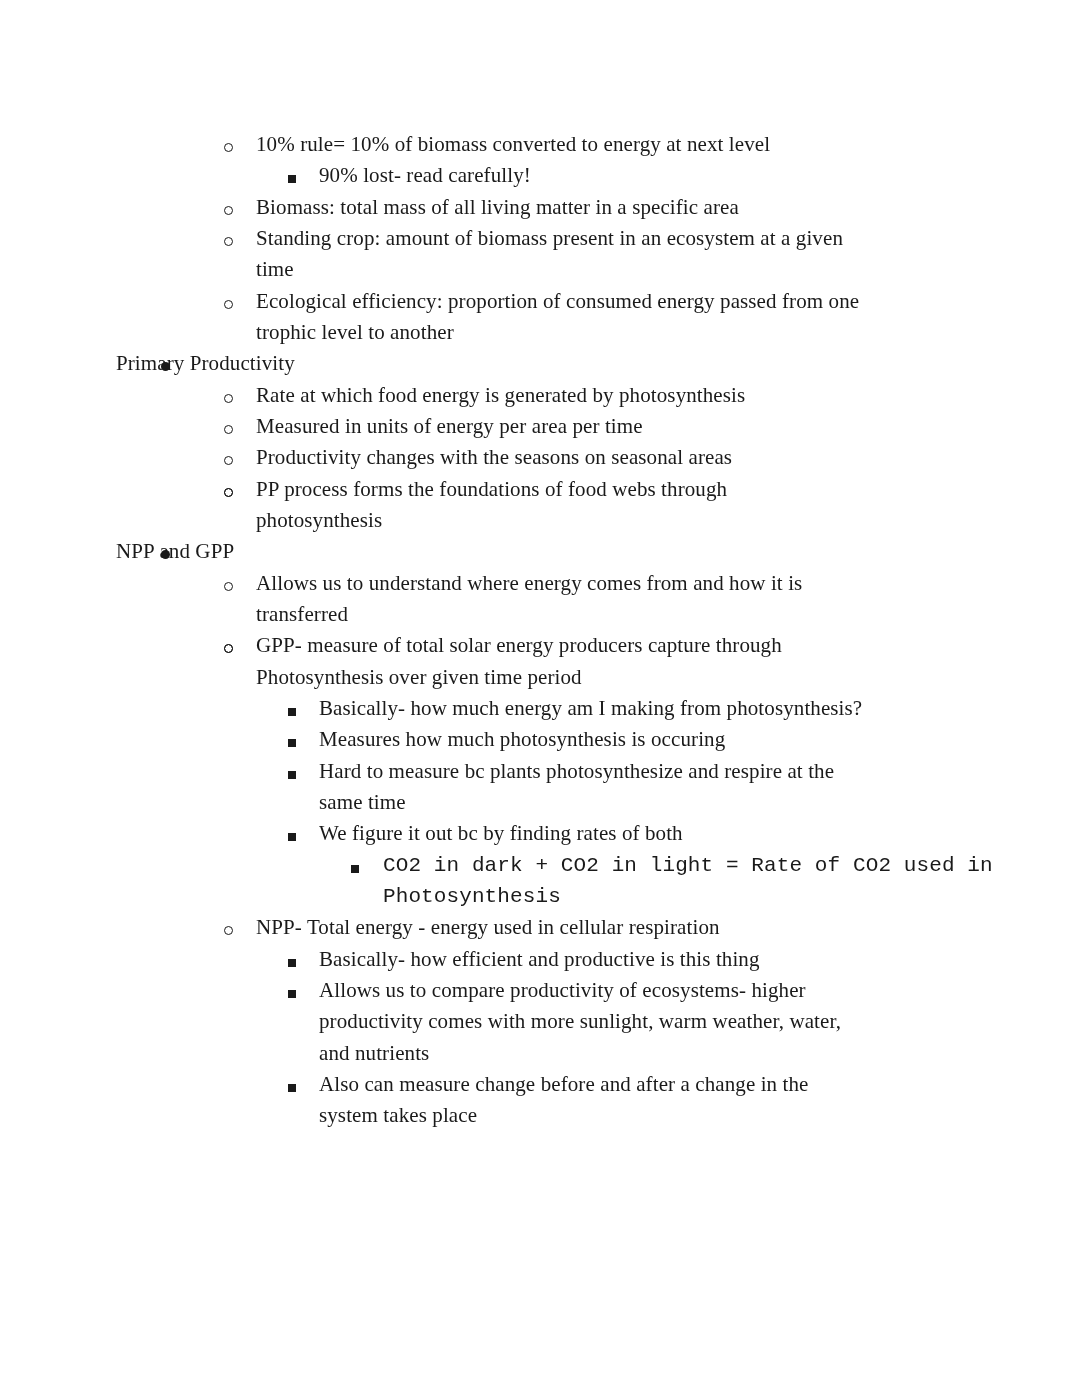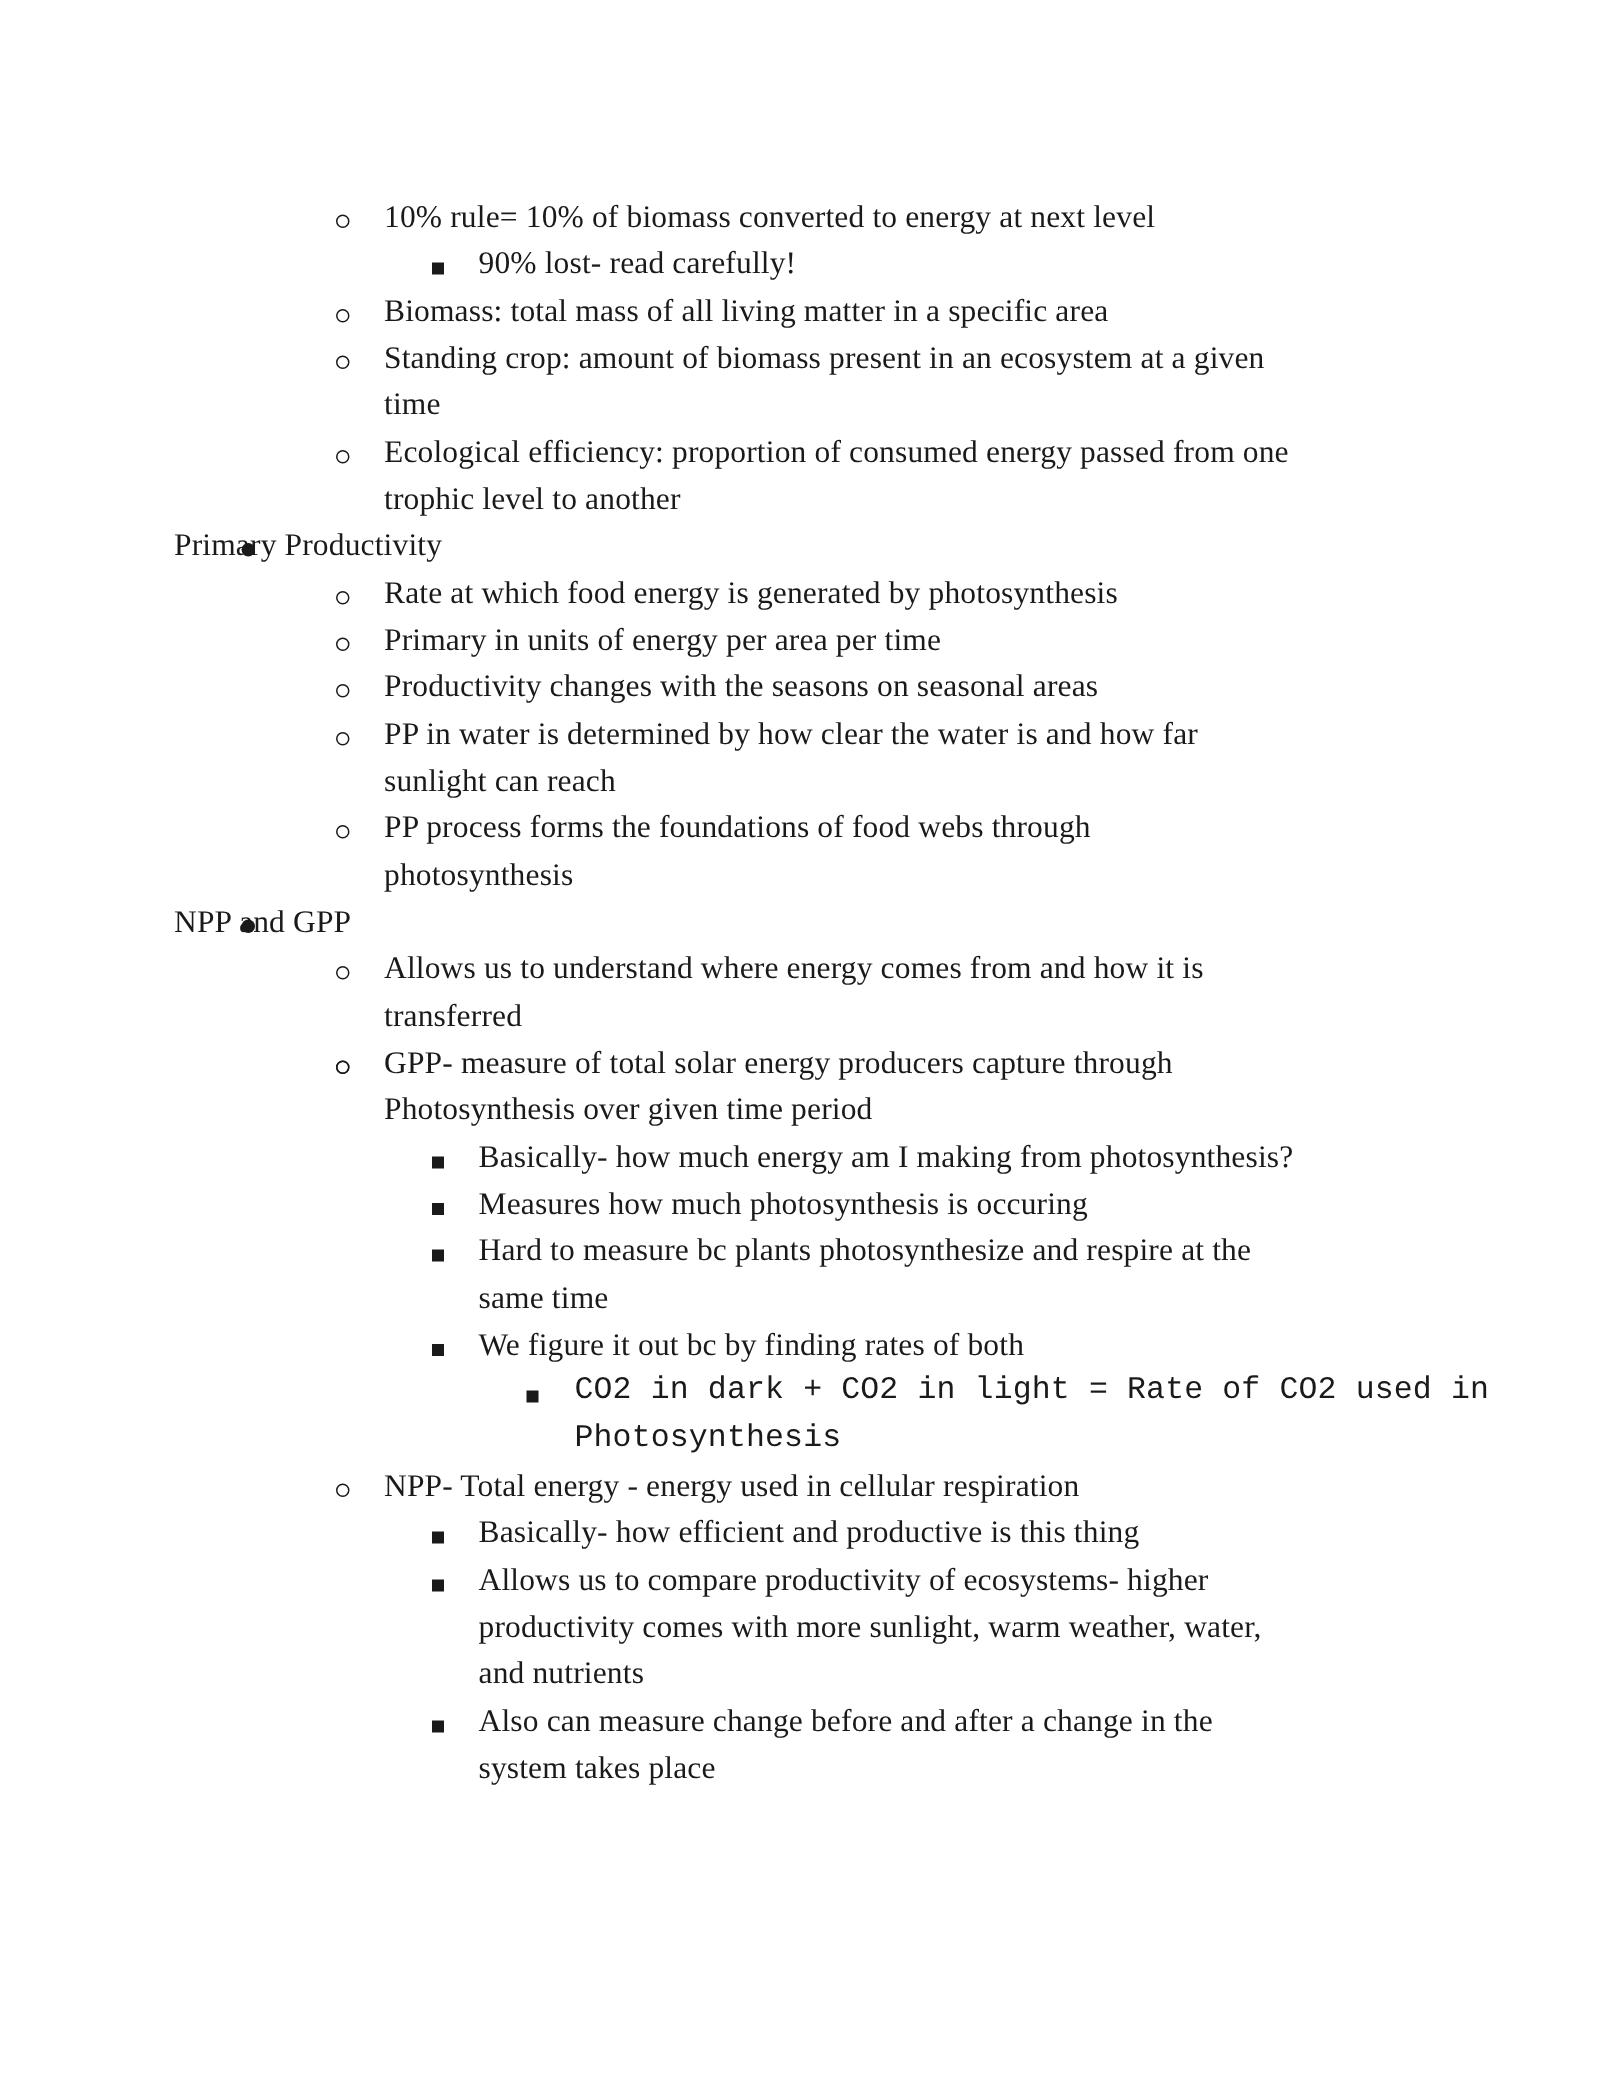--- a/index.html
+++ b/index.html
@@ -63,24 +63,23 @@
   <div class="doc" id="doc">
       <div class="item lvl2"><span class="marker hollow-circle"></span><span class="text">10% rule= 10% of biomass converted to energy at next level</span></div>
       <div class="item lvl3"><span class="marker filled-square"></span><span class="text">90% lost- read carefully!</span></div>
       <div class="item lvl2"><span class="marker hollow-circle"></span><span class="text">Biomass: total mass of all living matter in a specific area</span></div>
       <div class="item lvl2"><span class="marker hollow-circle"></span><span class="text">Standing crop: amount of biomass present in an ecosystem at a given
 time</span></div>
       <div class="item lvl2"><span class="marker hollow-circle"></span><span class="text">Ecological efficiency: proportion of consumed energy passed from one
 trophic level to another</span></div>
       <div class="item lvl1"><span class="marker filled-circle"></span><span class="text">Primary Productivity</span></div>
       <div class="item lvl2"><span class="marker hollow-circle"></span><span class="text">Rate at which food energy is generated by photosynthesis</span></div>
-      <div class="item lvl2"><span class="marker hollow-circle"></span><span class="text">Primary in units of energy per area per time</span></div>
+      <div class="item lvl2"><span class="marker hollow-circle"></span><span class="text">Measured in units of energy per area per time</span></div>
       <div class="item lvl2"><span class="marker hollow-circle"></span><span class="text">Productivity changes with the seasons on seasonal areas</span></div>
-      <div class="item lvl2"><span class="marker hollow-circle"></span><span class="text">PP in water is determined by how clear the water is and how far
-sunlight can reach</span></div>
+      <div class="item lvl2"><span class="marker hollow-circle"></span></div>
       <div class="item lvl2"><span class="marker hollow-circle"></span><span class="text">PP process forms the foundations of food webs through
 photosynthesis</span></div>
       <div class="item lvl1"><span class="marker filled-circle"></span><span class="text">NPP and GPP</span></div>
       <div class="item lvl2"><span class="marker hollow-circle"></span><span class="text">Allows us to understand where energy comes from and how it is
 transferred</span></div>
       <div class="item lvl2"><span class="marker hollow-circle"></span></div>
       <div class="item lvl2"><span class="marker hollow-circle"></span><span class="text">GPP- measure of total solar energy producers capture through
 Photosynthesis over given time period</span></div>
       <div class="item lvl3"><span class="marker filled-square"></span><span class="text">Basically- how much energy am I making from photosynthesis?</span></div>
       <div class="item lvl3"><span class="marker filled-square"></span><span class="text">Measures how much photosynthesis is occuring</span></div>

